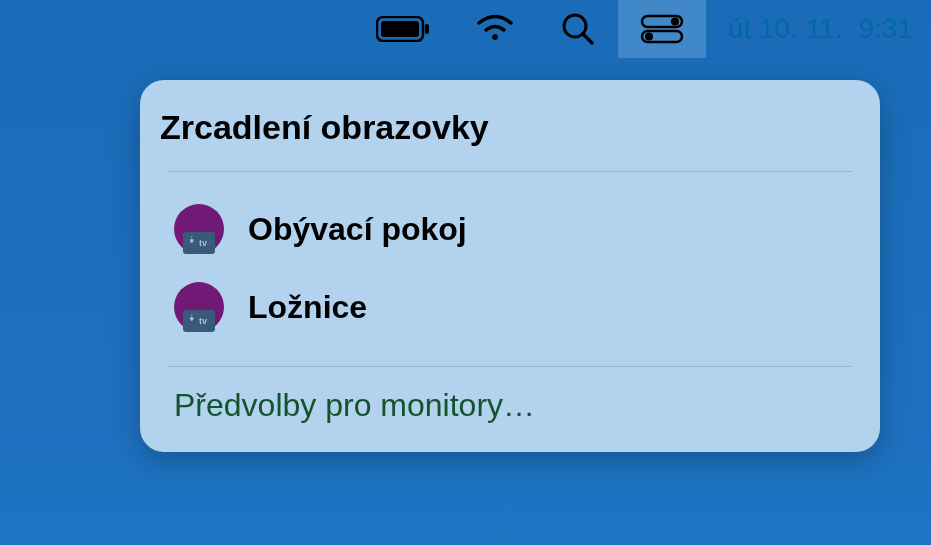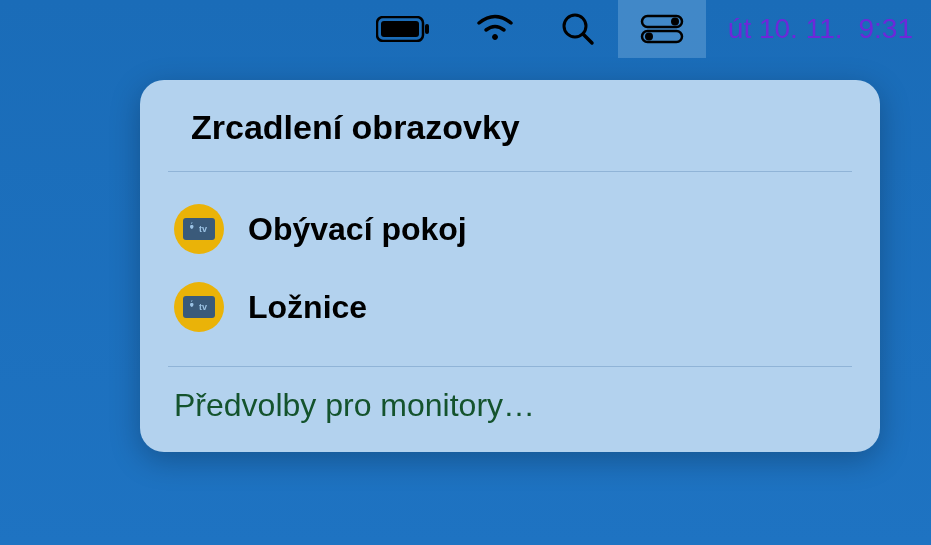--- a/index.html
+++ b/index.html
@@ -47,39 +47,39 @@
       display: block;
     }
     
     .datetime {
       display: flex;
       align-items: center;
       gap: 16px;
       padding-left: 22px;
       font-size: 28px;
       font-weight: 400;
-      color: #6d28d9;
+      color: #0369a1;
     }
     
     .popover {
       position: absolute;
       top: 80px;
       left: 140px;
       width: 740px;
       background: #b3d2ee;
       border-radius: 24px;
       box-shadow: 0 8px 30px rgba(0,0,0,0.25);
       padding: 28px 0 24px 0;
     }
     
     .popover-title {
       font-size: 34px;
       font-weight: 700;
       color: #000;
-      padding: 0 34px 24px 51px;
+      padding: 0 34px 24px 20px;
     }
     
     .divider {
       height: 1px;
       background: rgba(120, 160, 200, 0.6);
       margin: 0 28px;
     }
     
     .device-list {
       padding: 18px 34px 20px 34px;
@@ -90,23 +90,23 @@
       align-items: center;
       gap: 24px;
       padding: 14px 0;
       cursor: pointer;
     }
     
     .device-icon {
       width: 50px;
       height: 50px;
       border-radius: 50%;
-      background: #eab308;
-      display: flex;
-      align-items: center;
+      background: #701a75;
+      display: flex;
+      align-items: flex-end;
       justify-content: center;
       flex-shrink: 0;
     }
     
     .device-icon-inner {
       width: 32px;
       height: 22px;
       background: #3a5a7a;
       border-radius: 3px;
       display: flex;

